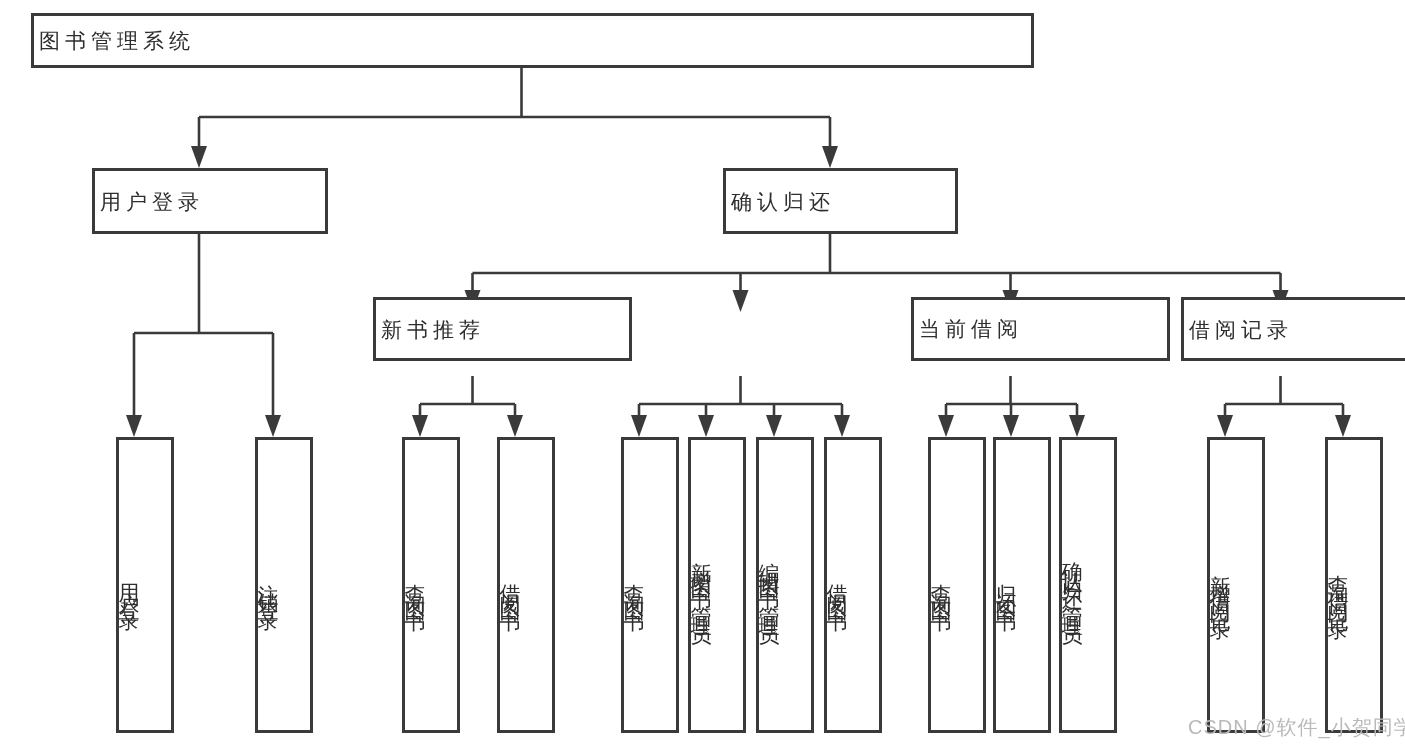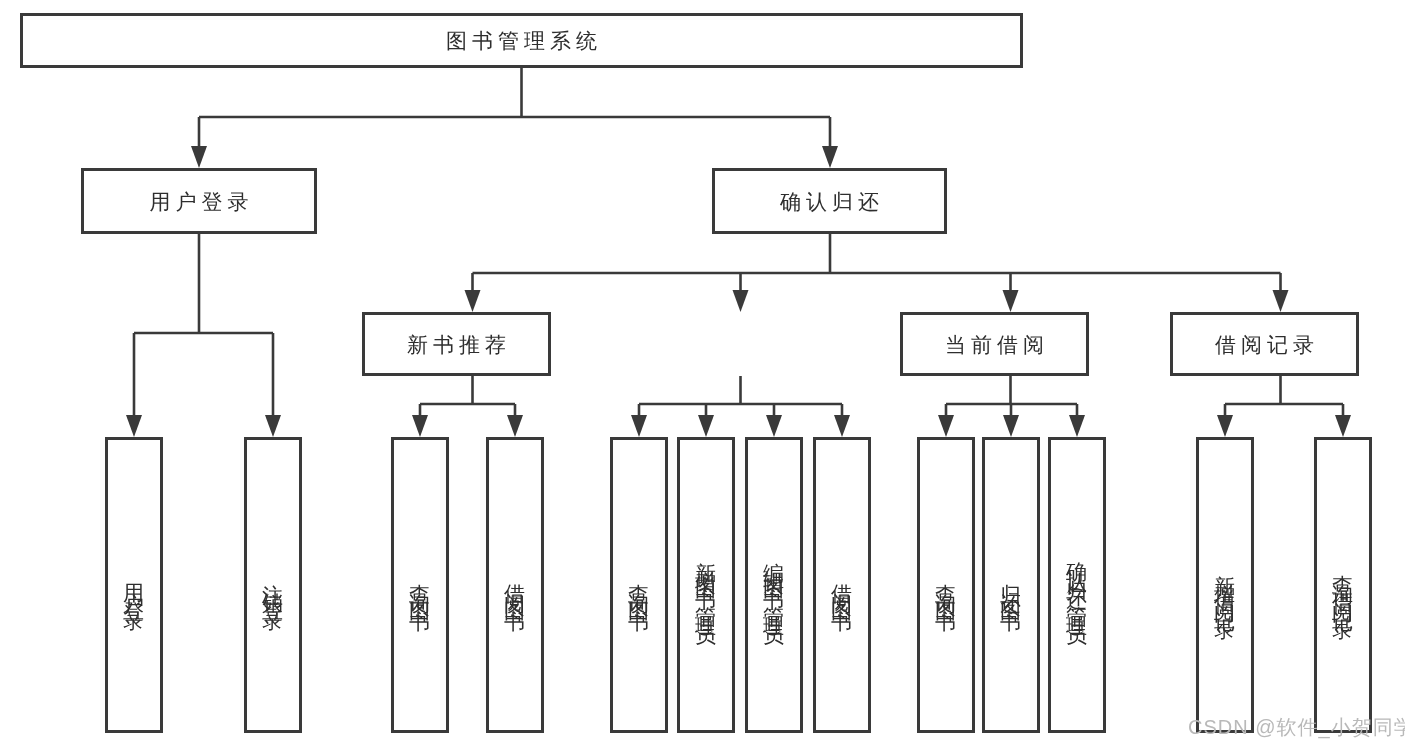--- a/index.html
+++ b/index.html
@@ -21,42 +21,43 @@
     width: 1405px; height: 747px;
     z-index: 1;
   }
   .box {
     position: absolute;
     box-sizing: border-box;
     background: #ffffff;
     border: 3px solid #3a3a3a;
     display: flex;
     align-items: center;
-    justify-content: center;
+    justify-content: flex-start;
     color: #2e2e2e;
     z-index: 2;
+    margin-left: 11px;
   }
   .hlabel {
     font-size: 21px;
     letter-spacing: 5px;
     text-indent: 5px;
     white-space: nowrap;
     line-height: 1;
   }
   .leaf .vlabel {
     writing-mode: vertical-rl;
     text-orientation: upright;
     font-size: 21px;
     letter-spacing: 9px;
     line-height: 1;
     white-space: nowrap;
   }
   .root-box    { left: 20px;  top: 13px;  width: 1003px; height: 55px; }
   .lvl2-box    { top: 168px; height: 66px; }
-  .lvl3-box    { top: 312px; height: 64px; width: 189px; }
+  .lvl3-box    { top: 297px; height: 64px; width: 259px; }
   .leaf        { top: 437px; height: 296px; width: 58px; }
   .watermark {
     position: absolute;
     left: 1188px;
     top: 714px;
     font-size: 20px;
     color: #b9b9b9;
     white-space: nowrap;
     z-index: 3;
     letter-spacing: 1px;
@@ -147,21 +148,21 @@
   <div class="box lvl2-box" style="left:81px; width:236px;">
     <span class="hlabel">用户登录</span>
   </div>
   <div class="box lvl2-box" style="left:712px; width:235px;">
     <span class="hlabel">确认归还</span>
   </div>
 
   <div class="box lvl3-box" style="left:362px;">
     <span class="hlabel">新书推荐</span>
   </div>
-  <div class="box lvl3-box" style="left:900px;">
+  <div class="box lvl3-box" style="left:900px;font-family:Liberation Serif, serif;">
     <span class="hlabel">当前借阅</span>
   </div>
   <div class="box lvl3-box" style="left:1170px;">
     <span class="hlabel">借阅记录</span>
   </div>
 
   <div class="box leaf" style="left:105px;">
     <span class="vlabel">用户登录</span>
   </div>
   <div class="box leaf" style="left:244px;">

